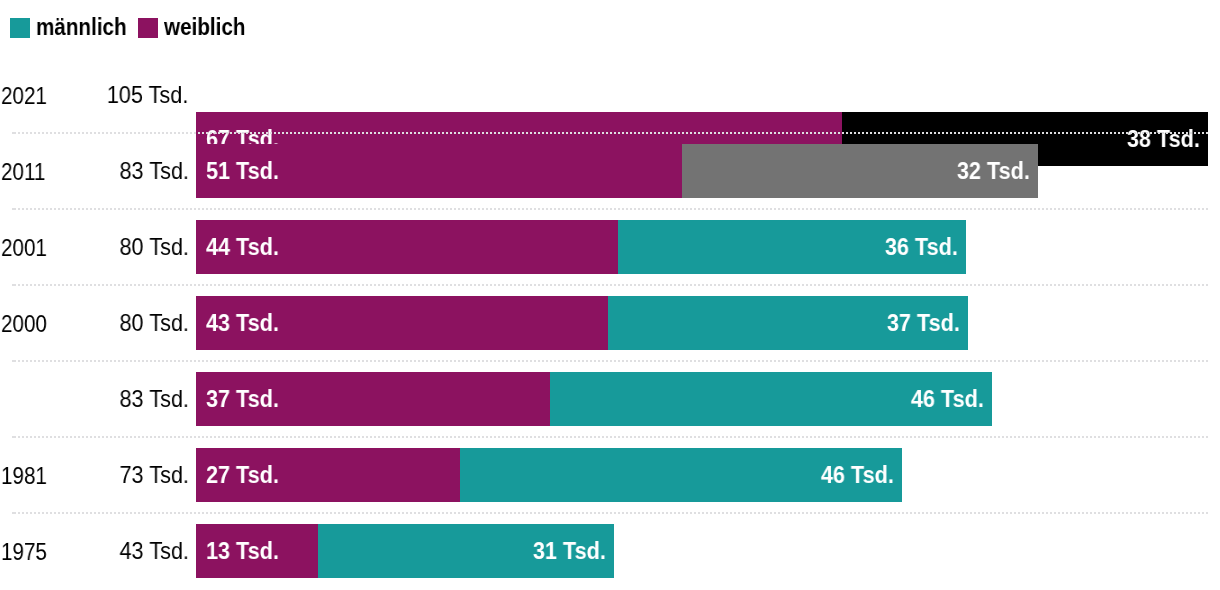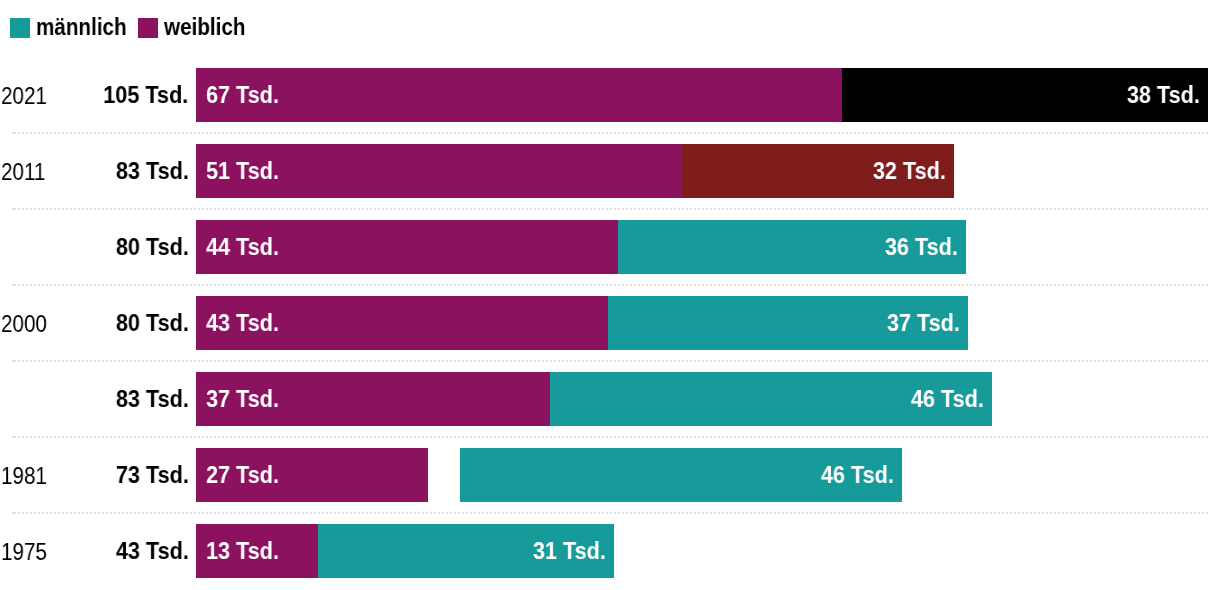--- a/index.html
+++ b/index.html
@@ -23,21 +23,21 @@
   .lg-tx{position:absolute;left:26.0px;top:-12.5px;font-size:24px;color:#000;
          line-height:42px;white-space:nowrap;font-weight:bold;}
 
   .row{position:absolute;left:0;width:1220px;height:54px;}
   .r0{top:68px;} .r1{top:144px;} .r2{top:220px;} .r3{top:296px;}
   .r4{top:372px;} .r5{top:448px;} .r6{top:524px;}
 
   .yr{position:absolute;left:1px;top:1px;font-size:24px;color:#000;
       line-height:54px;}
   .tot{position:absolute;left:0;top:0;width:188.5px;text-align:right;
-       font-size:24px;font-weight:bold;color:#000;line-height:54px;}
+       font-size:24px;font-weight:normal;color:#000;line-height:54px;}
 
   .bar{position:absolute;left:196px;top:0;height:54px;}
   .seg{position:absolute;top:0;height:54px;}
   .seg-f{left:0;background:#8C1260;}
   .seg-m{background:#179A9A;}
   .seg-lab{position:absolute;top:0;height:54px;line-height:54px;
            font-weight:bold;font-size:24px;color:#ffffff;white-space:nowrap;}
   .lab-f{left:9.7px;}
   .lab-m{right:8px;}
 
@@ -59,42 +59,43 @@
     </div>
     <div class="lg-item lg-item-1">
       <span class="lg-sw" style="background: rgb(140, 18, 96);"></span>
       <span class="lg-tx"><span class="sx">weiblich</span></span>
     </div>
   </div>
 
   <div class="row r0">
     <span class="yr"><span class="sx">2021</span></span>
     <span class="tot"><span class="sx sx-b sx-r">105 Tsd.</span></span>
-    <div class="bar" style="width: 904px;">
+    <div class="bar" style="width: 904px; margin-top: 44px;">
       <div class="seg seg-f" style="width: 646px; background: rgb(140, 18, 96);">
         <span class="seg-lab lab-f"><span class="sx sx-b">67 Tsd.</span></span>
       </div>
       <div class="seg seg-m" style="left: 646px; width: 366px; background: #000000;">
         <span class="seg-lab lab-m"><span class="sx sx-b sx-r">38 Tsd.</span></span>
       </div>
     </div>
   </div>
   <div class="row r1">
     <span class="yr"><span class="sx">2011</span></span>
     <span class="tot"><span class="sx sx-b sx-r">83 Tsd.</span></span>
     <div class="bar" style="width: 796px; padding-left: 14px;">
       <div class="seg seg-f" style="width: 486px; background: rgb(140, 18, 96);">
         <span class="seg-lab lab-f"><span class="sx sx-b">51 Tsd.</span></span>
       </div>
-      <div class="seg seg-m" style="left: 486px; width: 272px; background: #7f1d1d; text-align: right;">
+      <div class="seg seg-m" style="left: 486px; width: 356px; background: #737373; text-align: right;">
         <span class="seg-lab lab-m"><span class="sx sx-b sx-r">32 Tsd.</span></span>
       </div>
     </div>
   </div>
   <div class="row r2">
+    <span class="yr"><span class="sx">2001</span></span>
     <span class="tot"><span class="sx sx-b sx-r">80 Tsd.</span></span>
     <div class="bar" style="width: 770px;">
       <div class="seg seg-f" style="width: 422px; background: rgb(140, 18, 96);">
         <span class="seg-lab lab-f"><span class="sx sx-b">44 Tsd.</span></span>
       </div>
       <div class="seg seg-m" style="left: 422px; width: 348px; background: rgb(23, 154, 154);">
         <span class="seg-lab lab-m"><span class="sx sx-b sx-r">36 Tsd.</span></span>
       </div>
     </div>
   </div>
@@ -118,21 +119,21 @@
       </div>
       <div class="seg seg-m" style="left: 354px; width: 442px; background: rgb(23, 154, 154);">
         <span class="seg-lab lab-m"><span class="sx sx-b sx-r">46 Tsd.</span></span>
       </div>
     </div>
   </div>
   <div class="row r5">
     <span class="yr"><span class="sx">1981</span></span>
     <span class="tot"><span class="sx sx-b sx-r">73 Tsd.</span></span>
     <div class="bar" style="width: 706px;">
-      <div class="seg seg-f" style="width: 232px; background: rgb(140, 18, 96);">
+      <div class="seg seg-f" style="width: 232px; background: rgb(140, 18, 96); padding-left: 36px;">
         <span class="seg-lab lab-f"><span class="sx sx-b">27 Tsd.</span></span>
       </div>
       <div class="seg seg-m" style="left: 264px; width: 442px; background: rgb(23, 154, 154);">
         <span class="seg-lab lab-m"><span class="sx sx-b sx-r">46 Tsd.</span></span>
       </div>
     </div>
   </div>
   <div class="row r6">
     <span class="yr"><span class="sx">1975</span></span>
     <span class="tot"><span class="sx sx-b sx-r">43 Tsd.</span></span>

